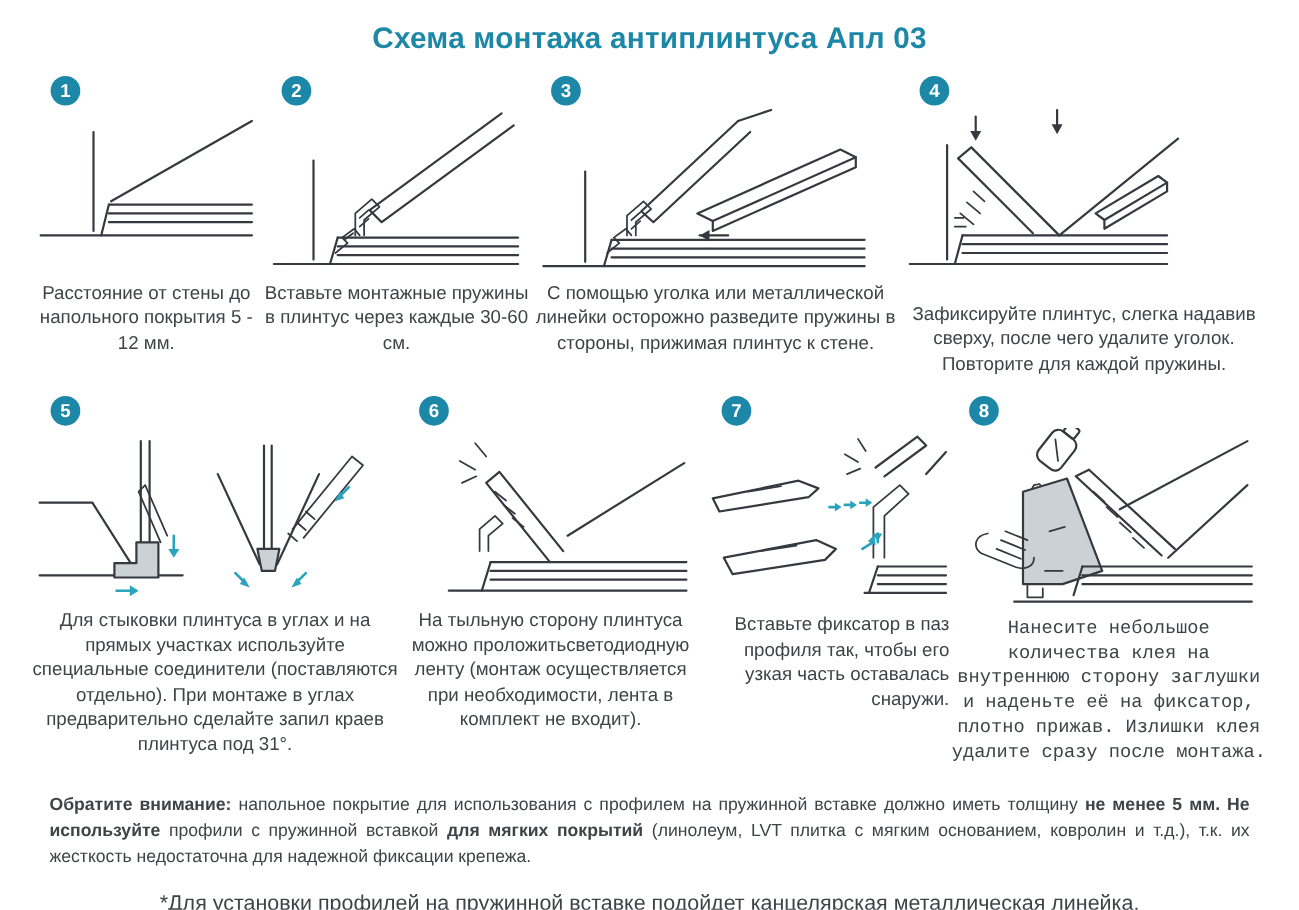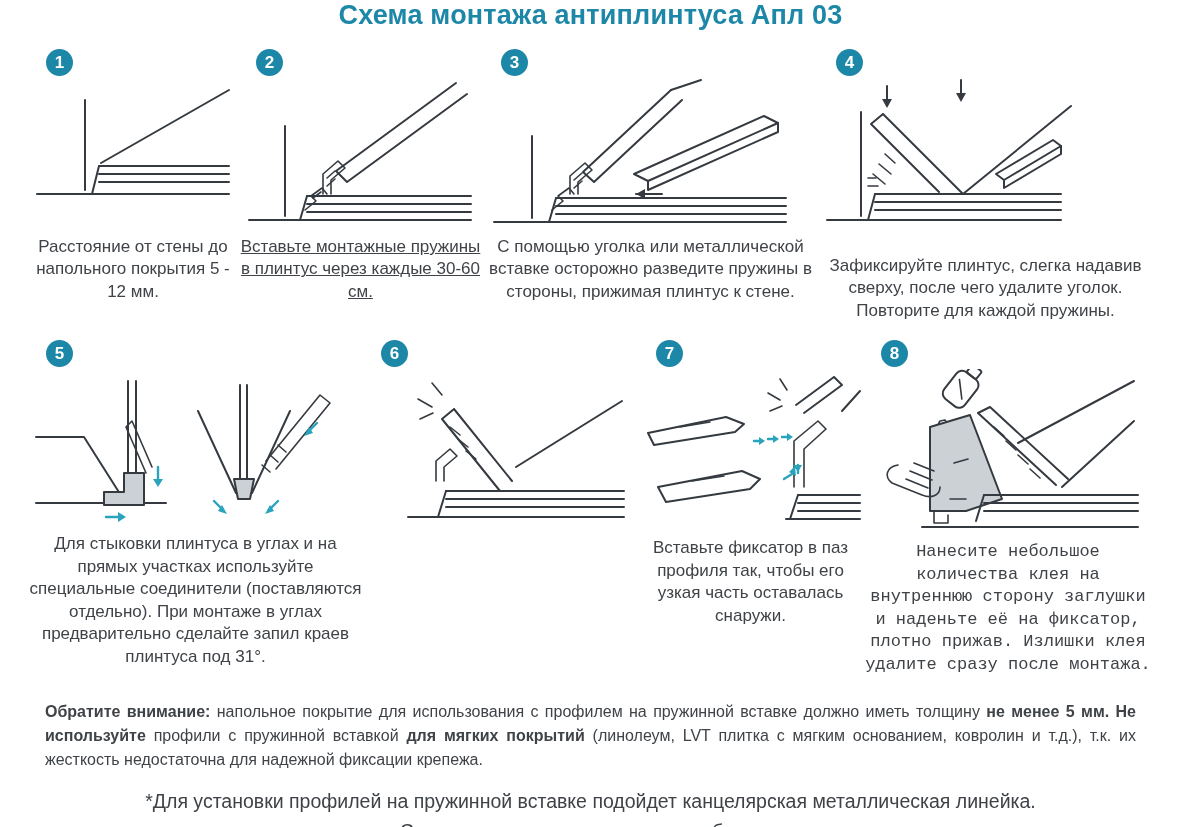--- a/index.html
+++ b/index.html
@@ -1,17 +1,17 @@
 <!DOCTYPE html>
 <html><head>
 <meta charset="utf-8">
 <style>
   * { margin:0; padding:0; box-sizing:border-box; }
   body { background:#ffffff; font-family:"Liberation Sans", sans-serif; color:#3f4347; }
-  .page { width:1181px; height:827px; background:#fff; position:relative; overflow:hidden; }
+  .page { width:1181px; height:827px; background:#fff; position:relative; overflow:hidden; padding-top:20px; }
   .title { text-align:center; color:#1d87a8; font-size:27px; font-weight:bold; letter-spacing:.2px; }
 
   .row { display:flex; padding:0 28px; margin-top:18px; }
   .row1 .step:nth-child(1){ width:210px; }
   .row1 .step:nth-child(2){ width:245px; }
   .row1 .step:nth-child(3){ width:335px; }
   .row1 .step:nth-child(4){ width:335px; }
   .row2 .step:nth-child(1){ width:335px; }
   .row2 .step:nth-child(2){ width:275px; }
   .row2 .step:nth-child(3){ width:225px; }
@@ -67,21 +67,21 @@
         <path class="ln" d="M42,48 V138"></path>
         <path class="ln" d="M6,142 H228"></path>
         <path class="ln" d="M64,118 H228 M64,126 H228 M64,134 H228"></path>
         <path class="ln" d="M64,118 L57,142"></path>
         <path class="ln" d="M104,104 L224,16 M93,93 L213,5 M93,93 L104,104"></path>
         <path class="ln thin" d="M80,116 V96 L95,83 L102,90 L88,102 L88,116"></path>
         <path class="ln thin" d="M84,100 l8,-7 M84,108 l8,-7"></path>
         <path class="ln thin" d="M62,132 l11,-9 l-5,-5 l11,-8 l5,6"></path>
         <path class="ln thin" d="M70,120 l8,-6"></path>
       </svg>
-      <div class="caption" style="max-width:240px;text-decoration:underline;">Вставьте монтажные пружины в плинтус через каждые 30-60 см.</div>
+      <div class="caption" style="max-width:240px;">Вставьте монтажные пружины в плинтус через каждые 30-60 см.</div>
     </div>
 
     <div class="step">
       <div class="badge-line">
         <div class="badge">3</div>
       </div>
       <svg class="diagram" width="330" height="148" viewBox="0 0 330 148">
         <path class="ln" d="M46,58 V140"></path>
         <path class="ln" d="M8,144 H300"></path>
         <path class="ln" d="M70,120 H300 M70,128 H300 M70,136 H300"></path>
@@ -89,21 +89,21 @@
         <path class="ln" d="M108,104 L196,22 M97,94 L185,12 M97,94 L108,104"></path>
         <path class="ln" d="M185,12 L215,2"></path>
         <path class="ln thin" d="M84,116 V98 L99,85 L106,92 L92,104 L92,116"></path>
         <path class="ln thin" d="M88,102 l8,-7 M88,110 l8,-7"></path>
         <path class="ln thin" d="M66,132 l11,-9 l-5,-5 l11,-8 l5,6"></path>
         <path class="ln" d="M148,96 L278,38 L292,45 L162,103 Z"></path>
         <path class="ln" d="M162,103 L162,112 L292,54 L292,45"></path>
         <path class="ln" d="M176,116 H150"></path>
         <path class="darkfill" d="M150,116 l9,-5 v10 z"></path>
       </svg>
-      <div class="caption" style="max-width:335px;">С помощью уголка или металлической вставке осторожно разведите пружины в стороны, прижимая плинтус к стене.</div>
+      <div class="caption" style="max-width:335px;">С помощью уголка или металлической линейки осторожно разведите пружины в стороны, прижимая плинтус к стене.</div>
     </div>
 
     <div class="step">
       <div class="badge-line">
         <div class="badge">4</div>
       </div>
       <svg class="diagram" width="330" height="148" viewBox="0 0 330 148">
         <path class="ln" d="M66,8 V24"></path>
           <path class="darkfill" d="M66,30 l-5,-9 h10 z"></path>
         <path class="ln" d="M140,2 V18"></path>
@@ -164,20 +164,21 @@
       <svg class="diagram" width="270" height="158" viewBox="0 0 270 158">
         <path class="ln thin" d="M66,14 l10,12 M52,30 l14,8 M54,50 l13,-6"></path>
         <path class="ln" d="M88,40 L146,112 M76,50 L134,122 M88,40 L76,50"></path>
         <path class="ln thin" d="M84,58 l10,8 M92,70 l10,8 M100,82 l10,8"></path>
         <path class="ln thin" d="M70,112 V92 L84,80 L91,87 L78,98 L78,112"></path>
         <path class="ln" d="M150,98 L256,32"></path>
         <path class="ln" d="M80,122 H258 M80,130 H258 M80,138 H258"></path>
         <path class="ln" d="M80,122 L72,148"></path>
         <path class="ln" d="M42,148 H258"></path>
       </svg>
+      <div class="caption" style="max-width:272px;">На тыльную сторону плинтуса можно проложитьсветодиодную ленту (монтаж осуществляется при необходимости, лента в комплект не входит).</div>
     </div>
 
     <div class="step">
       <div class="badge-line">
         <div class="badge">7</div>
       </div>
       <svg class="diagram" width="225" height="162" viewBox="0 0 225 162">
         <path class="ln" d="M10,64 L88,48 L106,55 L97,63 L16,76 Z"></path>
         <path class="ln thin" d="M42,58 l30,-5"></path>
         <path class="ln" d="M20,118 L104,102 L122,110 L112,120 L28,133 Z"></path>
@@ -186,21 +187,21 @@
         <path class="tealfill" d="M127,72 l-6,-4 v8 z M141,70 l-6,-4 v8 z M155,68 l-6,-4 v8 z"></path>
         <path class="ln thin" d="M142,10 l7,11 M130,24 l12,7 M132,42 l12,-5"></path>
         <path class="ln" d="M158,36 L196,8 M166,44 L204,16 M196,8 L204,16"></path>
         <path class="ln thin" d="M156,118 V72 L180,52 L188,60 L166,80 L166,118"></path>
         <path class="teal" d="M146,110 l8,-5 M160,96 l0,8"></path>
         <path class="tealfill" d="M160,103 l-5,-7 h9 z M158,107 l-7,-4 l6,-6 z"></path>
         <path class="ln" d="M160,126 H222 M160,134 H222 M160,142 H222"></path>
         <path class="ln" d="M160,126 L152,150 M148,150 H222"></path>
         <path class="ln" d="M204,42 L222,22"></path>
       </svg>
-      <div class="caption" style="max-width:225px;">Вставьте фиксатор в паз профиля так, чтобы его узкая часть оставалась снаружи.</div>
+      <div class="caption" style="max-width:225px;text-align:right;">Вставьте фиксатор в паз профиля так, чтобы его узкая часть оставалась снаружи.</div>
     </div>
 
     <div class="step">
       <div class="badge-line">
         <div class="badge">8</div>
       </div>
       <svg class="diagram" width="285" height="166" viewBox="0 0 285 166">
 
         <g transform="rotate(38 92 22)">
           <rect class="ln" x="80" y="2" width="26" height="34" rx="7"></rect>

